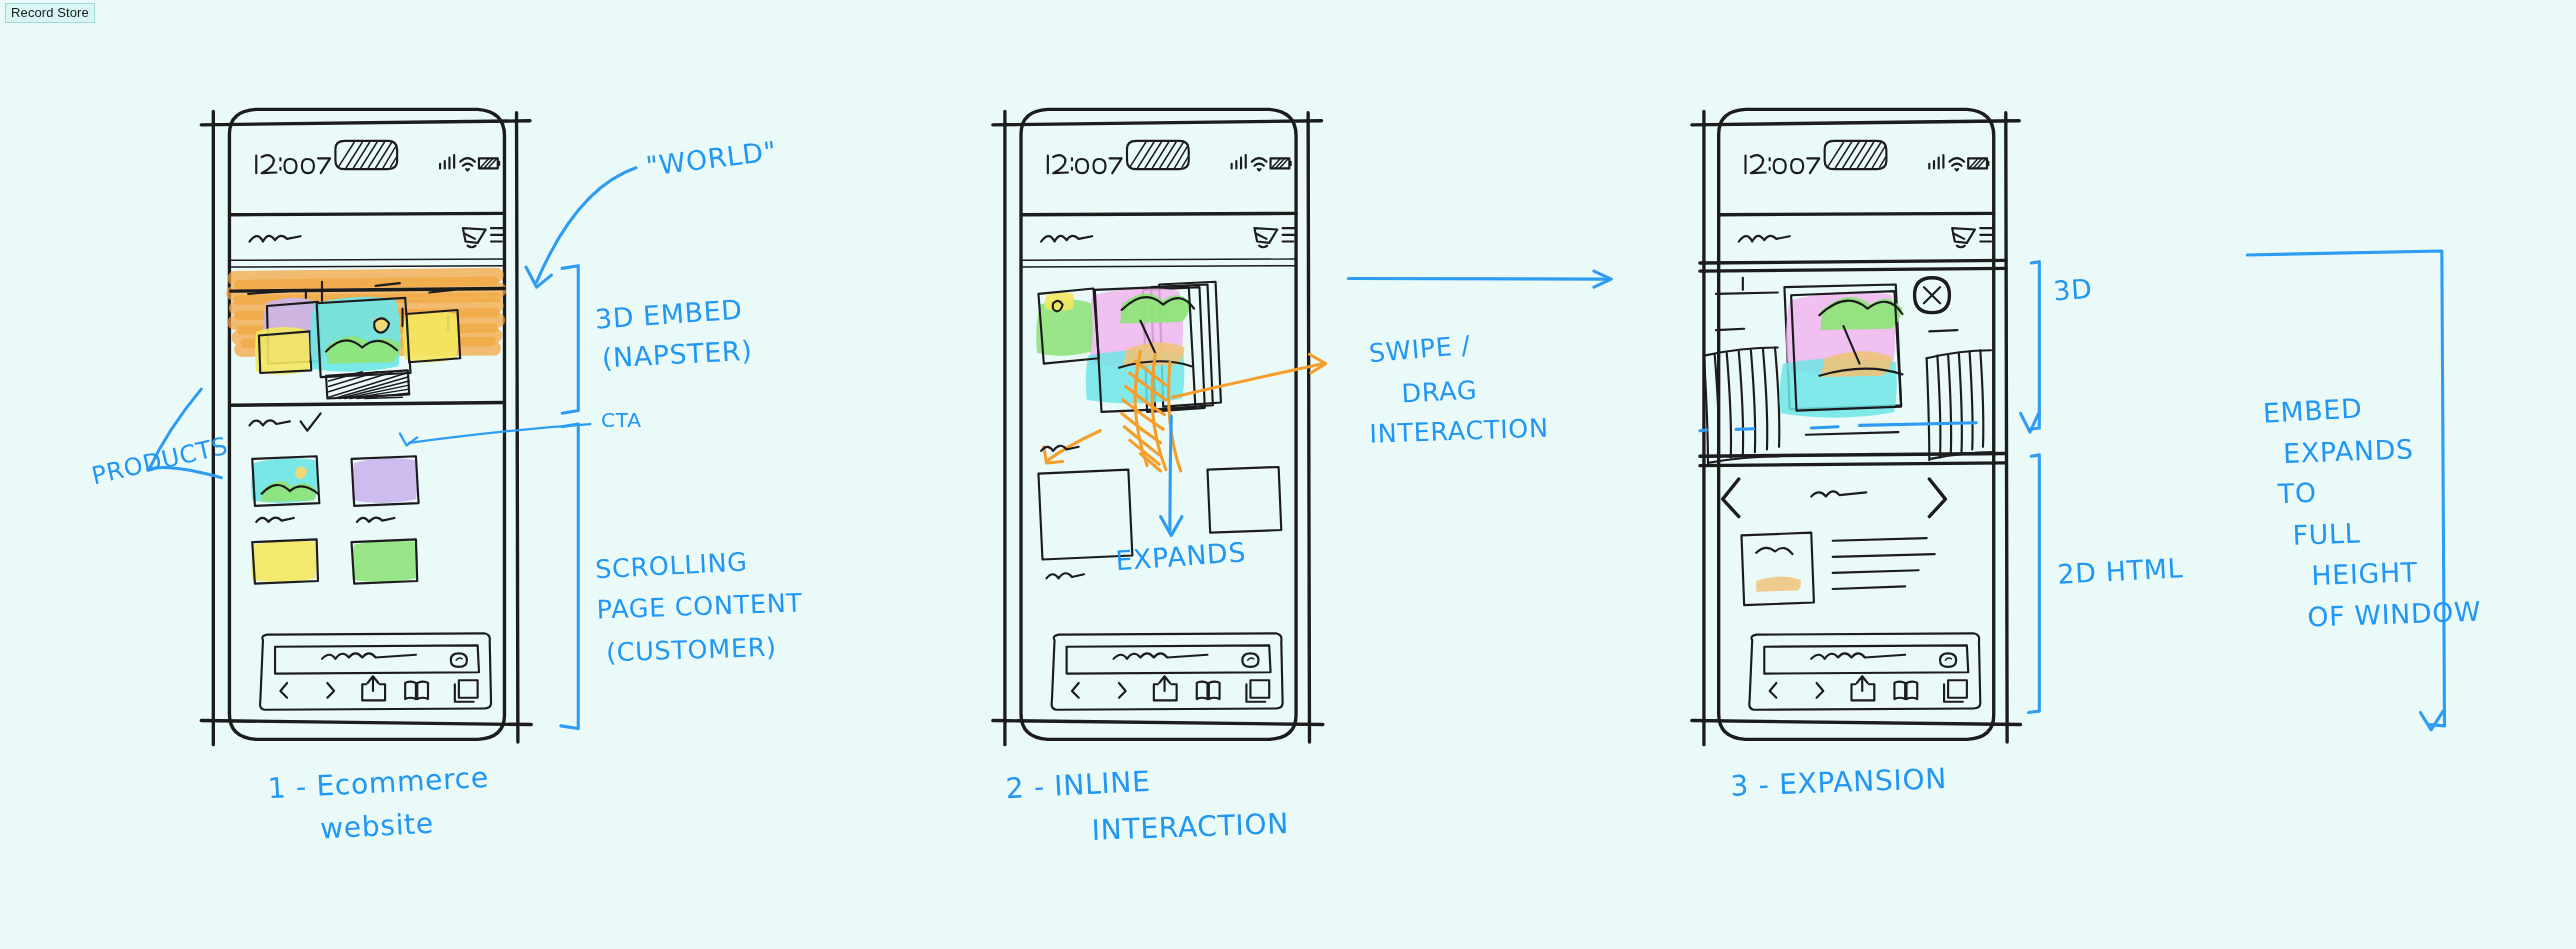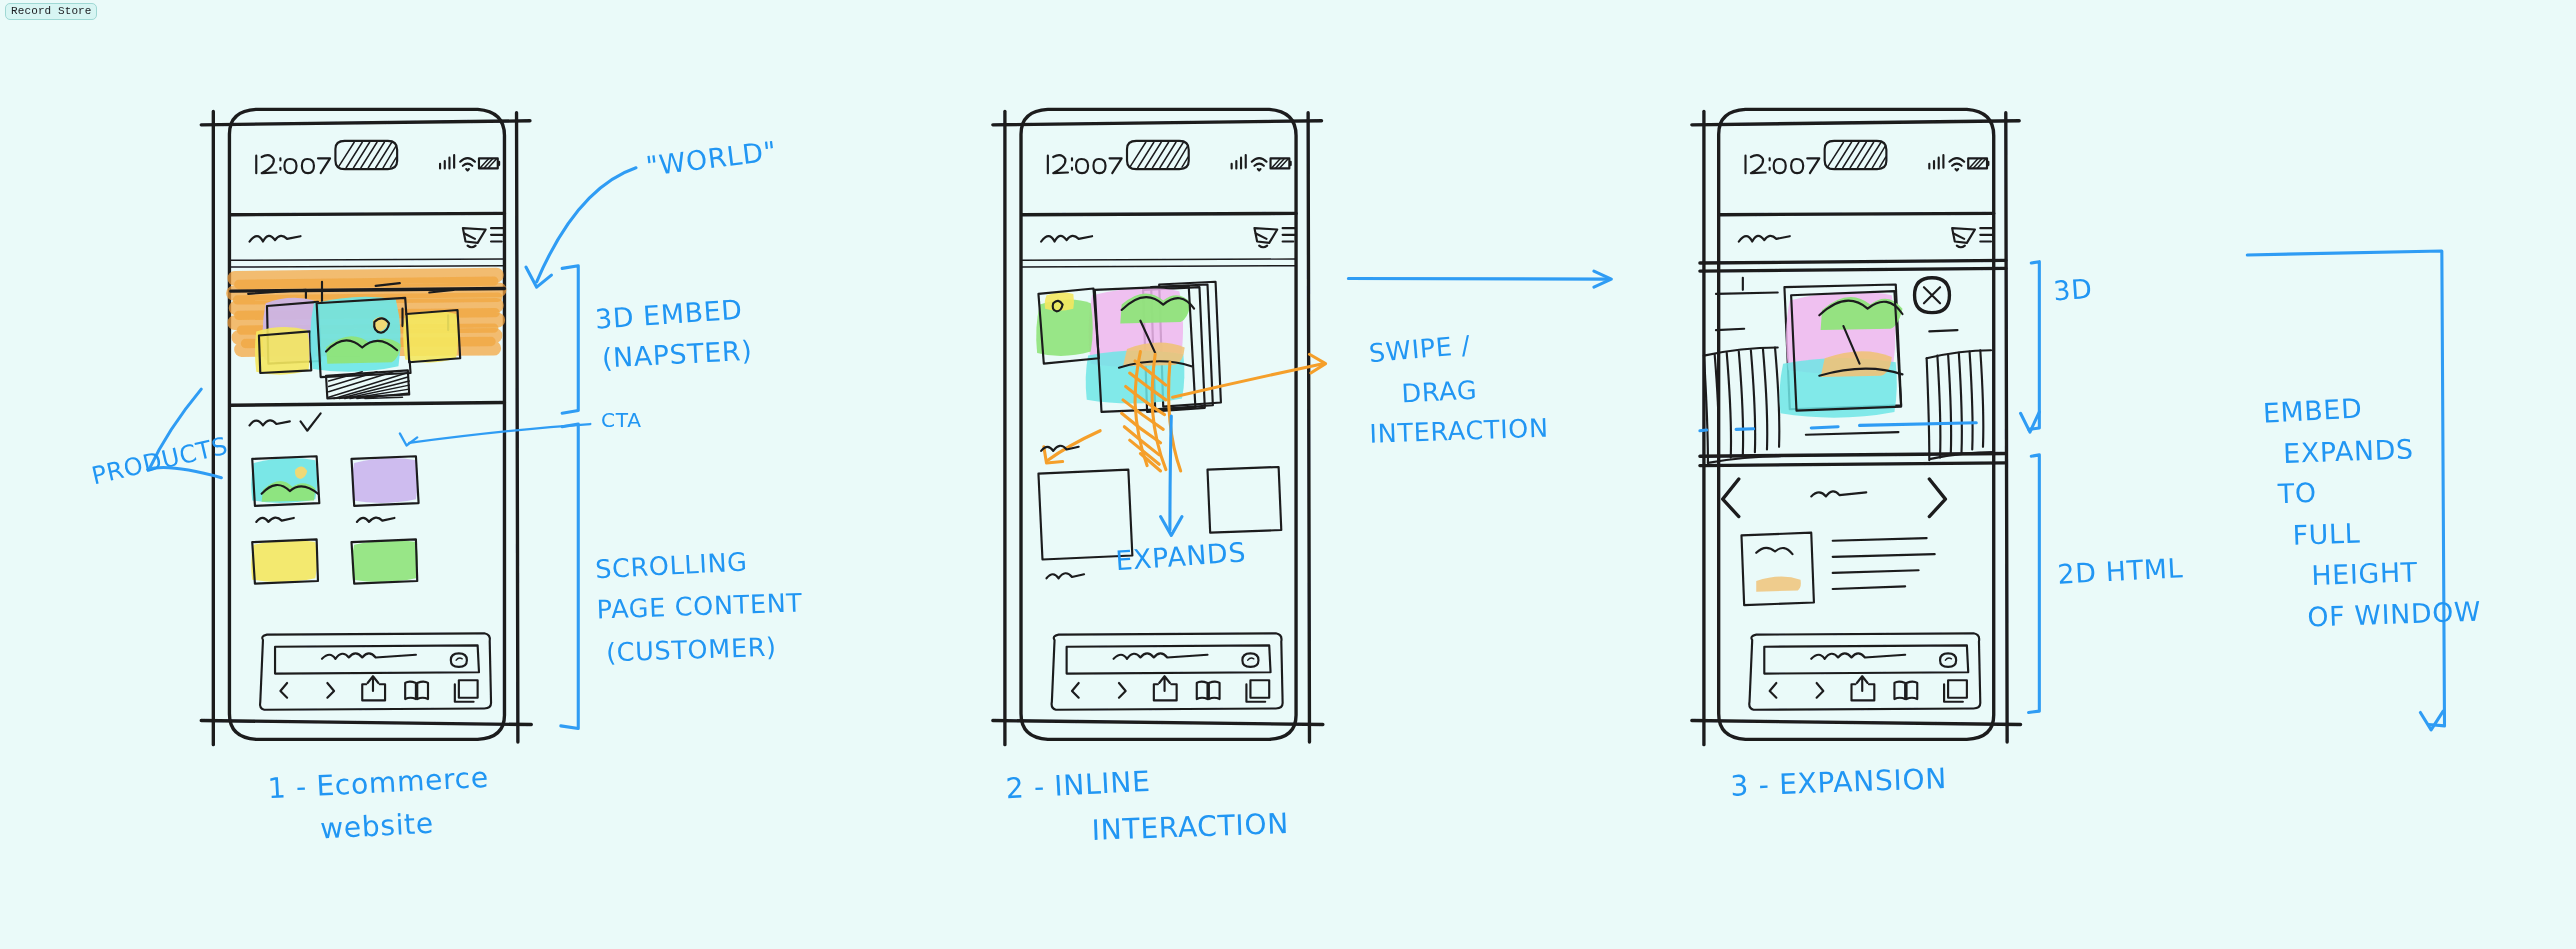--- a/index.html
+++ b/index.html
@@ -8,28 +8,27 @@
     background:#eafaf9;
     font-family:"Liberation Sans", sans-serif;
     overflow:hidden;
     position:relative;
   }
   
   #doc-chip{
     position:absolute;left:5.4px;top:2.7px;
     background:#d7f5f3;
     border:0.7px solid #9fd8d4;
-    border-radius:5px;
+    border-radius:0;
     padding:1.3px 4.7px 2px 4.7px;
-    font-size:11px;
+    font-size:13px;
     color:#1b1b1f;
     letter-spacing:0.1px;
     white-space:nowrap;
     z-index:50;
-    font-family:Liberation Mono, monospace;
   }
   
   #canvas{
     position:absolute;inset:0;
     width:2576px;height:950px;
   }
   #canvas svg{display:block;width:2576px;height:950px;}
   
   .hw{
     font-family:"DejaVu Sans", sans-serif;

